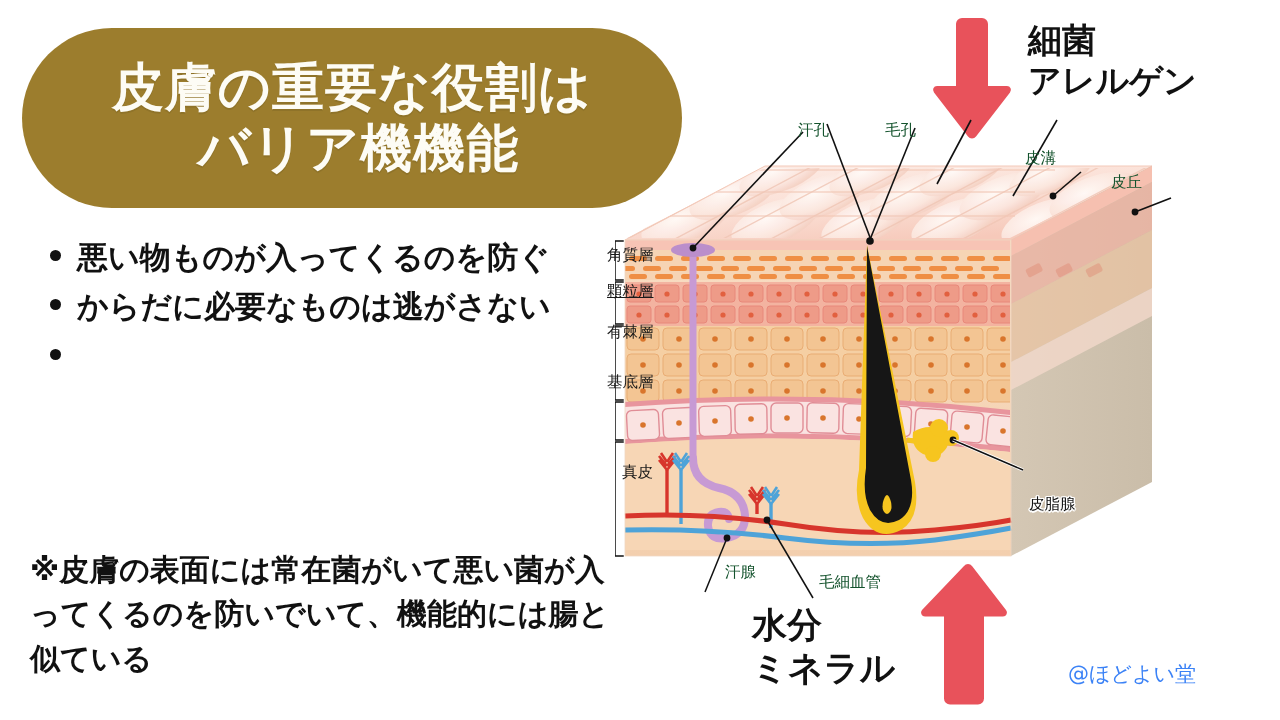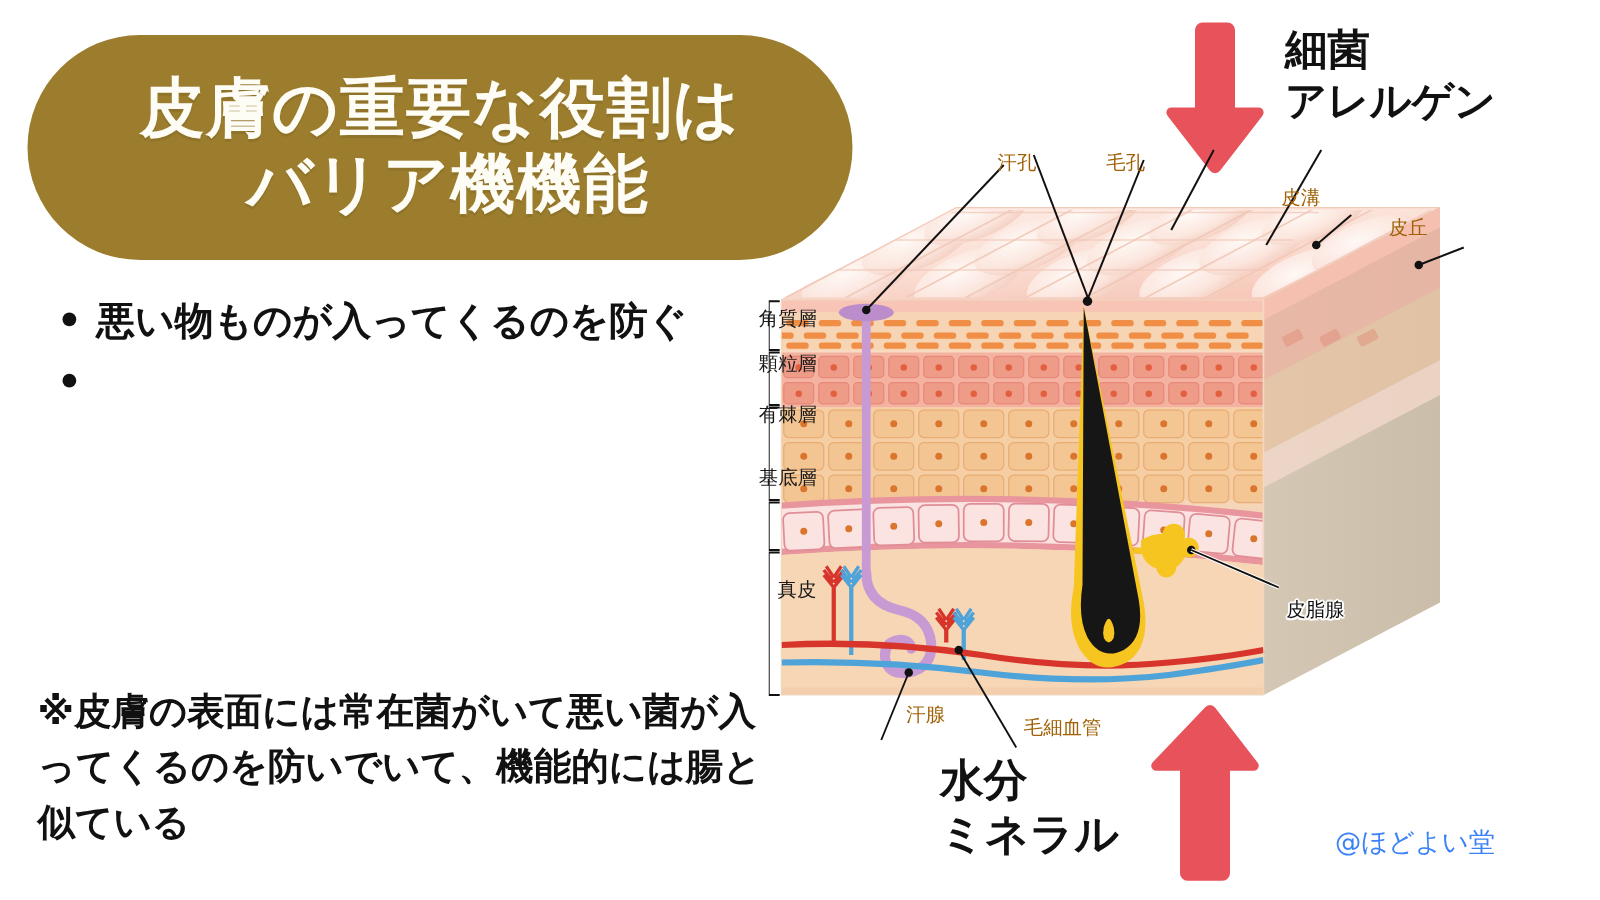--- a/index.html
+++ b/index.html
@@ -53,42 +53,47 @@
     font-size:21px;letter-spacing:0px;white-space:nowrap;
   }
 
   
   #skin-diagram{position:absolute;left:615px;top:110px;width:665px;height:510px;}
 
   .layer-label{
     position:absolute;color:#1a1a1a;font-size:15.5px;white-space:nowrap;
   }
   .part-label{
-    position:absolute;color:#a16207;font-size:15.5px;white-space:nowrap;
+    position:absolute;color:#14532d;font-size:15.5px;white-space:nowrap;
   }
   .part-label.outlined{
     color:#111;
     text-shadow:1.5px 0 #fff,-1.5px 0 #fff,0 1.5px #fff,0 -1.5px #fff,
                 1px 1px #fff,-1px -1px #fff,1px -1px #fff,-1px 1px #fff;
+    margin-top:16px;
   }
 </style>
 </head>
 <body>
 
 <div id="stage">
 
   <div class="title-banner">
     <div class="title-line l1">皮膚の重要な役割は</div>
     <div class="title-line l2">バリア機機能</div>
   </div>
 
   <div class="bullets">
     <div class="bullet-row">
       <div class="bullet-dot"></div>
       <div class="bullet-text">悪い物ものが入ってくるのを防ぐ</div>
+    </div>
+    <div class="bullet-row">
+      <div class="bullet-dot"></div>
+      <div class="bullet-text">からだに必要なものは逃がさない</div>
     </div>
     <div class="bullet-row">
       <div class="bullet-dot"></div>
     </div>
   </div>
 
   <div class="note">※皮膚の表面には常在菌がいて悪い菌が入ってくるのを防いでいて、機能的には腸と似ている</div>
 
   <div class="callout bottom">
     <div class="l1">水分</div>
@@ -491,21 +496,21 @@
         <path d="M8 131 L0 131 L0 170 L8 170"></path>
         <path d="M8 172 L0 172 L0 214 L8 214"></path>
         <path d="M8 216 L0 216 L0 290 L8 290"></path>
         <path d="M8 292 L0 292 L0 330 L8 330"></path>
         <path d="M8 332 L0 332 L0 446 L8 446"></path>
       </g>
     </svg>
 
     
     <div class="layer-label" style="left:-8px;top:135px;">角質層</div>
-    <div class="layer-label" style="left:-8px;top:171px;">顆粒層</div>
+    <div class="layer-label" style="left:-8px;top:171px;text-decoration:underline;">顆粒層</div>
     <div class="layer-label" style="left:-8px;top:212px;">有棘層</div>
     <div class="layer-label" style="left:-8px;top:262px;text-align:center;">基底層</div>
     <div class="layer-label" style="left:7px;top:352px;">真皮</div>
 
     
     <div class="part-label" style="left:183px;top:10px;">汗孔</div>
     <div class="part-label" style="left:270px;top:10px;">毛孔</div>
     <div class="part-label" style="left:410px;top:38px;text-align:right;">皮溝</div>
     <div class="part-label" style="left:496px;top:62px;">皮丘</div>
     <div class="part-label outlined" style="left:414px;top:368px;">皮脂腺</div>

